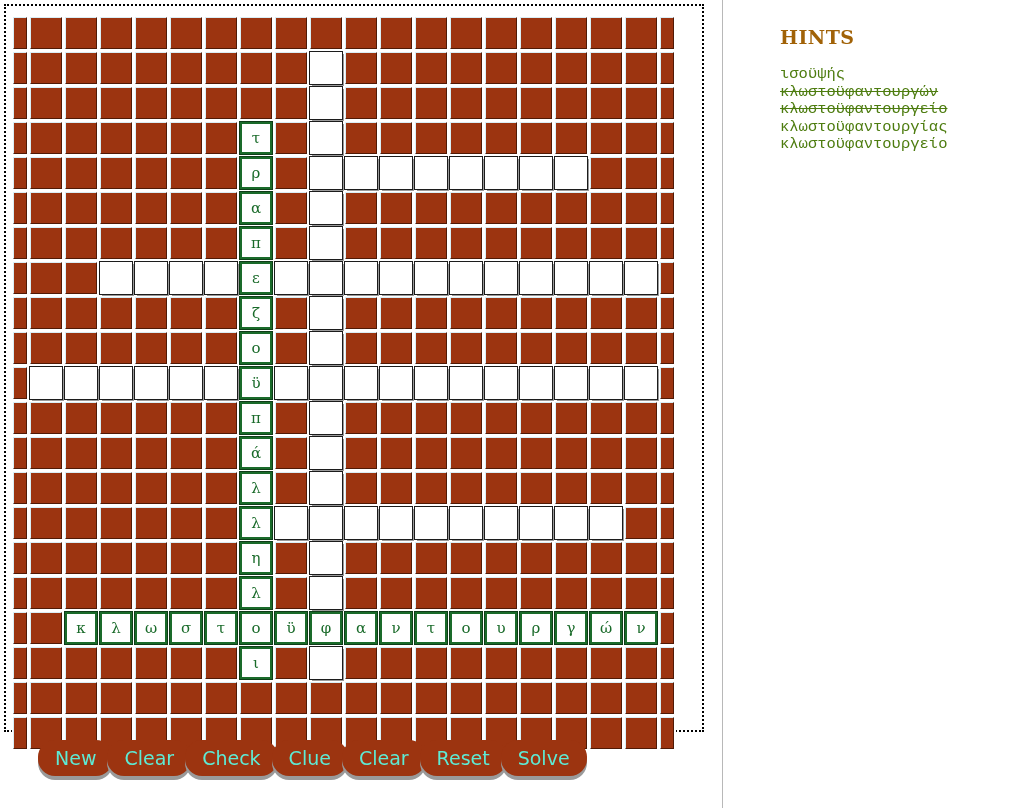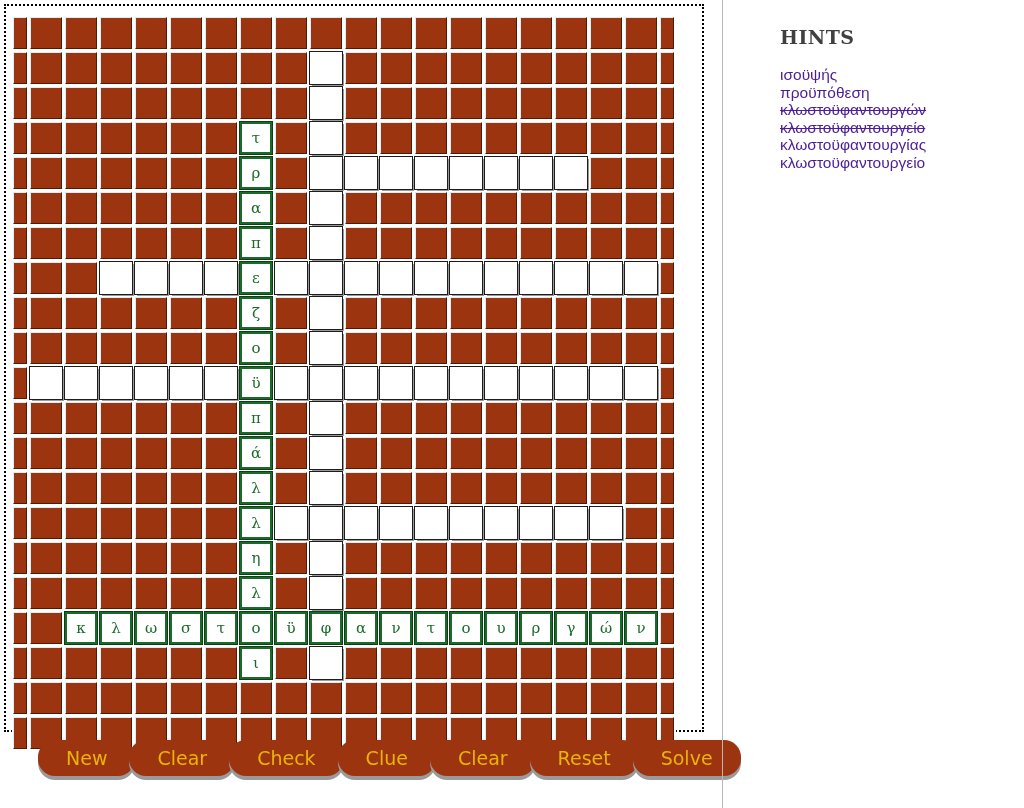--- a/index.html
+++ b/index.html
@@ -107,25 +107,25 @@
   #button-bar {
     position: absolute;
     left: 38px;
     top: 740px;
     display: flex;
     align-items: flex-start;
   }
   .pbtn {
     height: 36px;
     margin-right: -6px;
-    padding: 0 28px;
+    padding: 0 17px;
     border: none;
     border-radius: 17px;
     background: #9c3410;
-    color: #eab308;
+    color: #5eead4;
     font-family: "DejaVu Sans", sans-serif;
     font-size: 19px;
     line-height: 36px;
     cursor: pointer;
     box-shadow: 0 4px 0 #9a9a9a;
     white-space: nowrap;
   }
 
   
   #divider {
@@ -142,28 +142,28 @@
     top: 0;
     width: 289px;
     height: 808px;
     box-sizing: border-box;
     padding: 26px 10px 0 45px;
   }
   #hints-title {
     font-family: "DejaVu Serif", "Liberation Serif", serif;
     font-weight: bold;
     font-size: 19px;
-    color: #404040;
+    color: #a16207;
     margin: 0 0 18px 0;
     letter-spacing: 0.5px;
   }
   .hint {
-    font-family: Liberation Sans, sans-serif;
+    font-family: Liberation Mono, monospace;
     font-size: 15.5px;
-    color: #4c1d95;
+    color: #4d7c0f;
     line-height: 17.6px;
     white-space: nowrap;
   }
   .hint.done { text-decoration: line-through; }
 </style>
 </head>
 <body>
 
 <div id="app">
 
@@ -1509,21 +1509,20 @@
       </div>
 
   </div>
 
   <div id="divider"></div>
 
   <div id="hints-pane">
     <div id="hints-title">HINTS</div>
     <div id="hints-list">
         <div class="hint">ισοϋψής</div>
-        <div class="hint">προϋπόθεση</div>
         <div class="hint done">κλωστοϋφαντουργών</div>
         <div class="hint done">κλωστοϋφαντουργείο</div>
         <div class="hint">κλωστοϋφαντουργίας</div>
         <div class="hint">κλωστοϋφαντουργείο</div>
       </div>
   </div>
 
 </div>
 
 </body></html>

